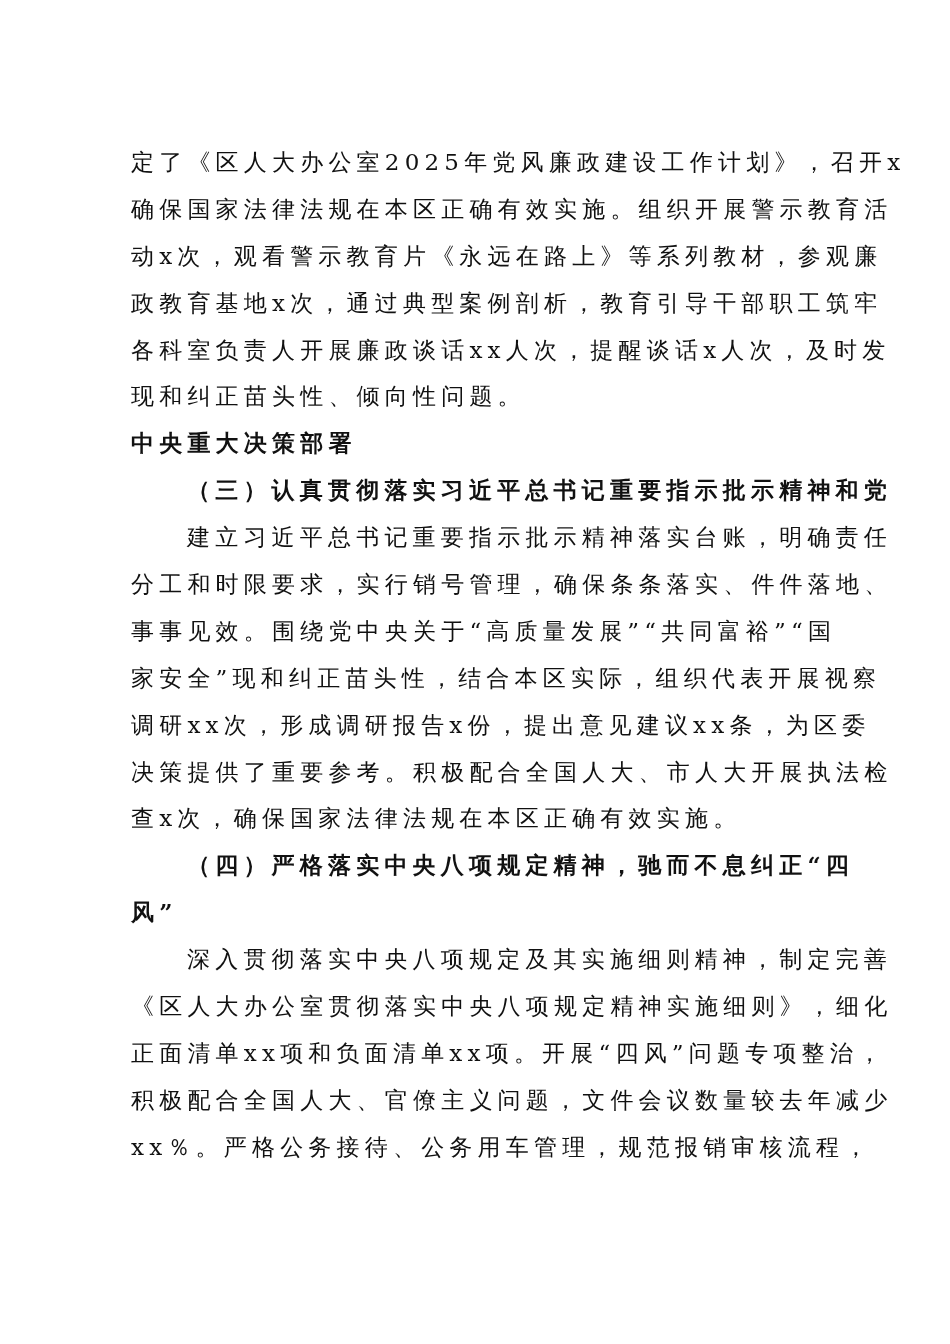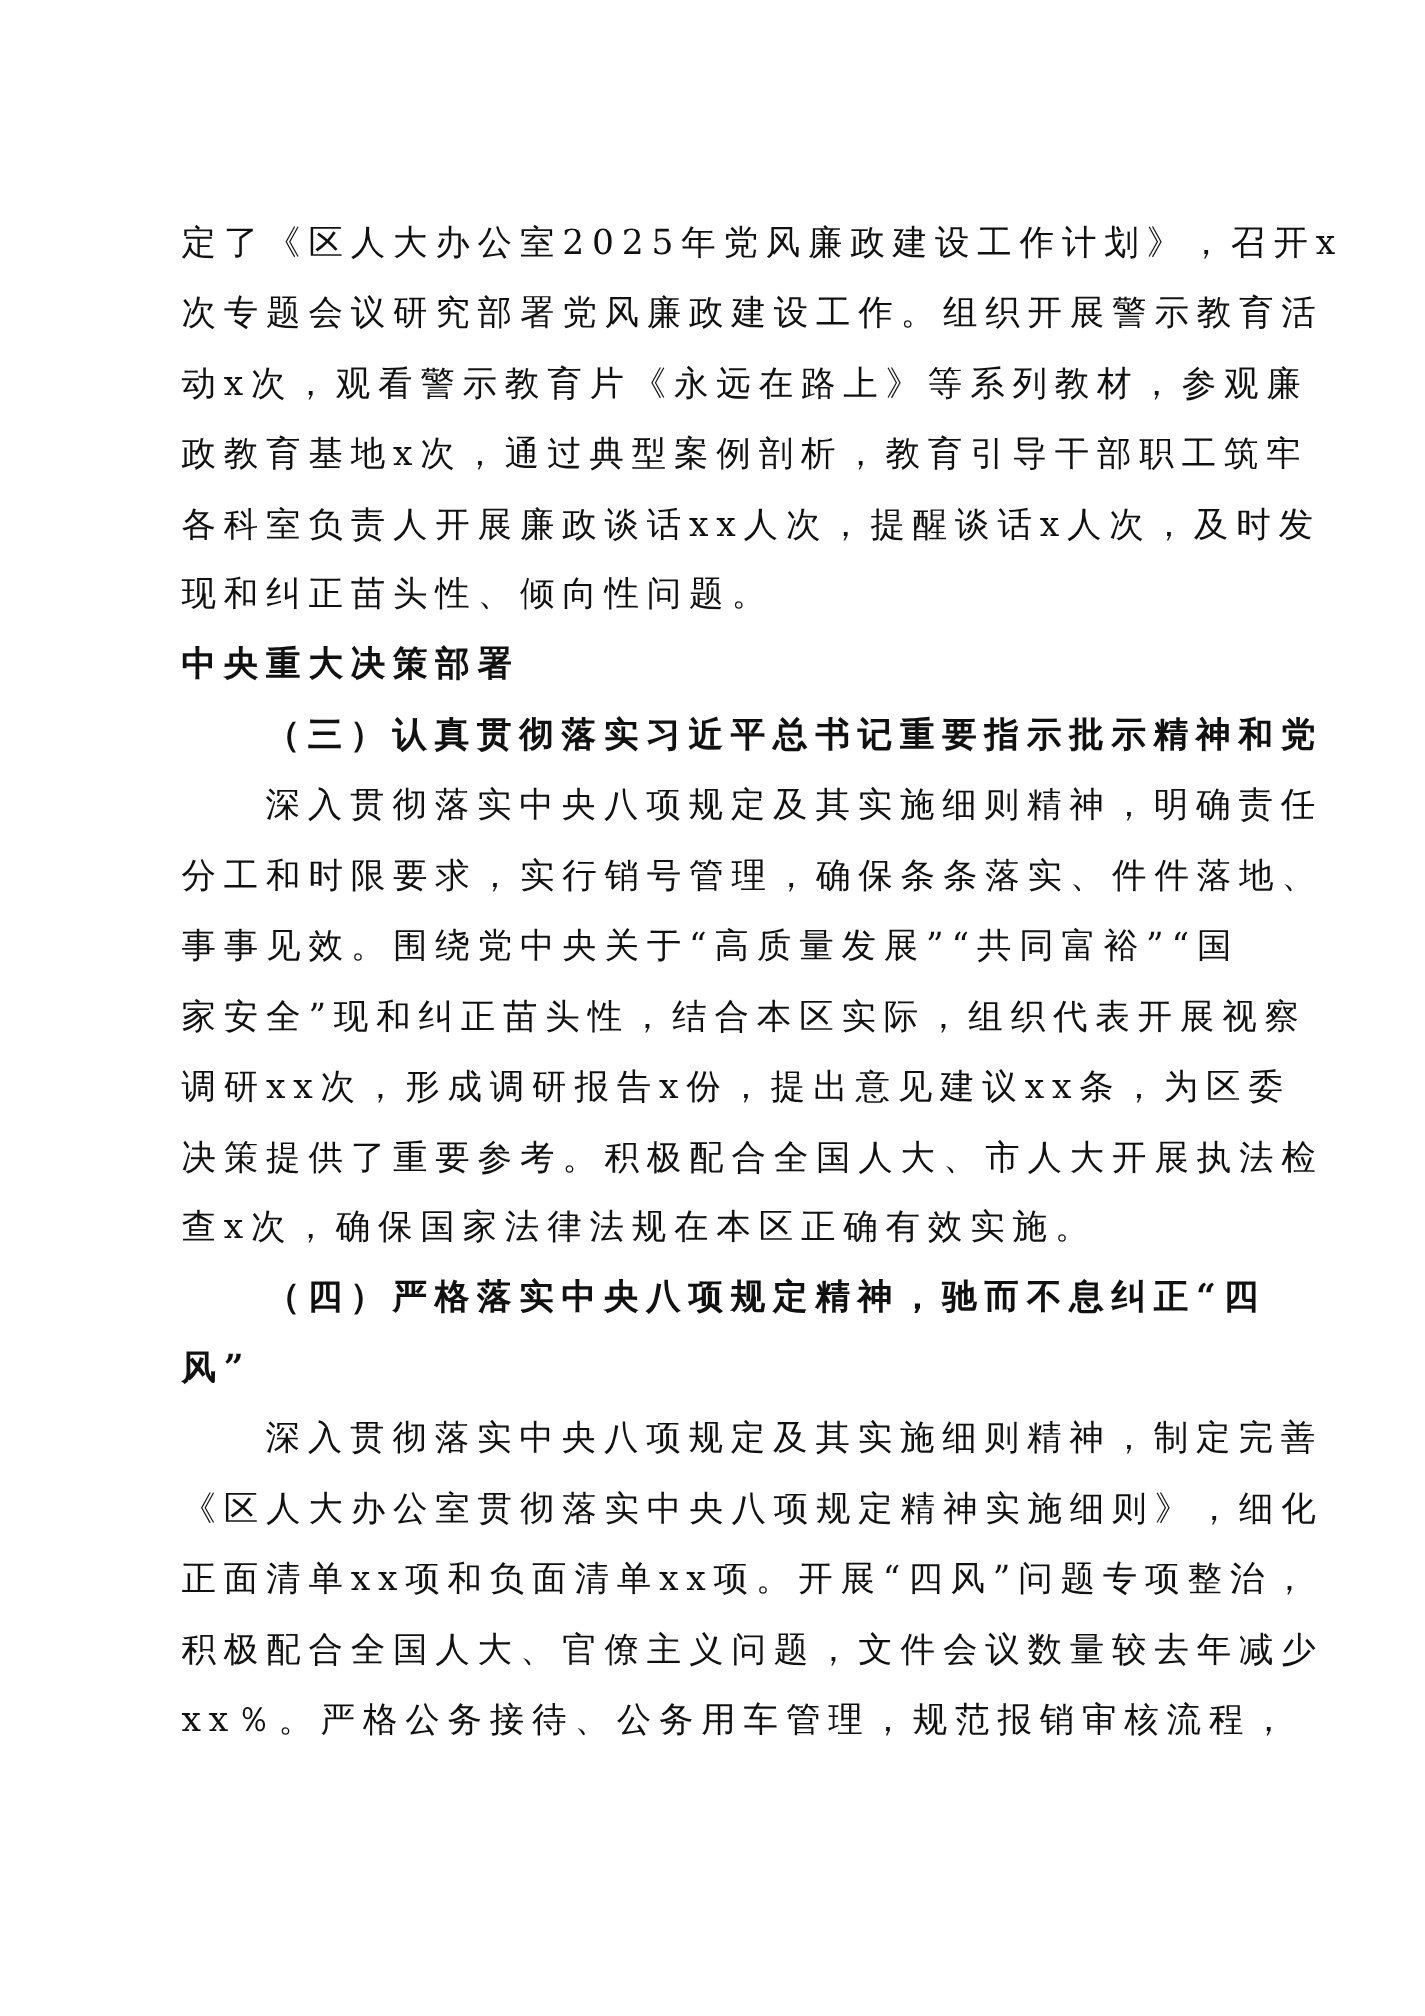--- a/index.html
+++ b/index.html
@@ -21,49 +21,50 @@
       color: #111111;
       font-family: "DejaVu Serif", "Liberation Serif", serif;
       font-size: 23px;
       line-height: 46.9px;
     }
     .line {
       height: 46.9px;
       white-space: nowrap;
       letter-spacing: 5.2px;
       overflow: visible;
+      margin-left: 10px;
     }
     .indent {
       padding-left: 56px;
     }
     .heading {
       font-weight: bold;
     }
   </style>
 </head>
 <body>
 
 <div class="page">
 
   <div>
     <div class="line">定了《区人大办公室2025年党风廉政建设工作计划》，召开x</div>
-    <div class="line">次专题会议研究部署党风廉政建设工作。组织开展警示教育活</div>
+    <div class="line">确保国家法律法规在本区正确有效实施。组织开展警示教育活</div>
     <div class="line">动x次，观看警示教育片《永远在路上》等系列教材，参观廉</div>
     <div class="line">政教育基地x次，通过典型案例剖析，教育引导干部职工筑牢</div>
     <div class="line">各科室负责人开展廉政谈话xx人次，提醒谈话x人次，及时发</div>
     <div class="line">现和纠正苗头性、倾向性问题。</div>
   </div>
 
   <div>
     <div class="line heading">中央重大决策部署</div>
     <div class="line heading indent">（三）认真贯彻落实习近平总书记重要指示批示精神和党</div>
   </div>
 
   <div>
-    <div class="line indent">深入贯彻落实中央八项规定及其实施细则精神，明确责任</div>
+    <div class="line indent">建立习近平总书记重要指示批示精神落实台账，明确责任</div>
     <div class="line">分工和时限要求，实行销号管理，确保条条落实、件件落地、</div>
     <div class="line">事事见效。围绕党中央关于“高质量发展”“共同富裕”“国</div>
     <div class="line">家安全”现和纠正苗头性，结合本区实际，组织代表开展视察</div>
     <div class="line">调研xx次，形成调研报告x份，提出意见建议xx条，为区委</div>
     <div class="line">决策提供了重要参考。积极配合全国人大、市人大开展执法检</div>
     <div class="line">查x次，确保国家法律法规在本区正确有效实施。</div>
   </div>
 
   <div>
     <div class="line heading indent">（四）严格落实中央八项规定精神，驰而不息纠正“四</div>

